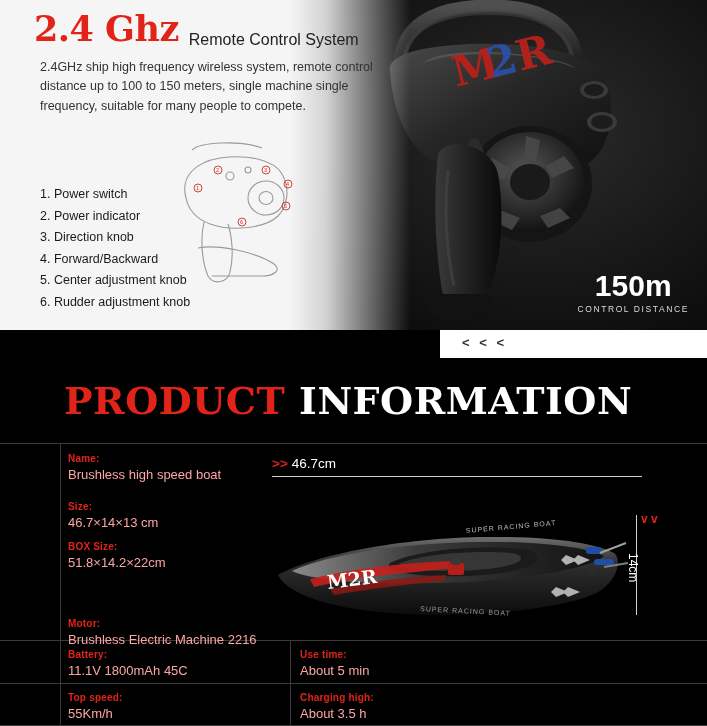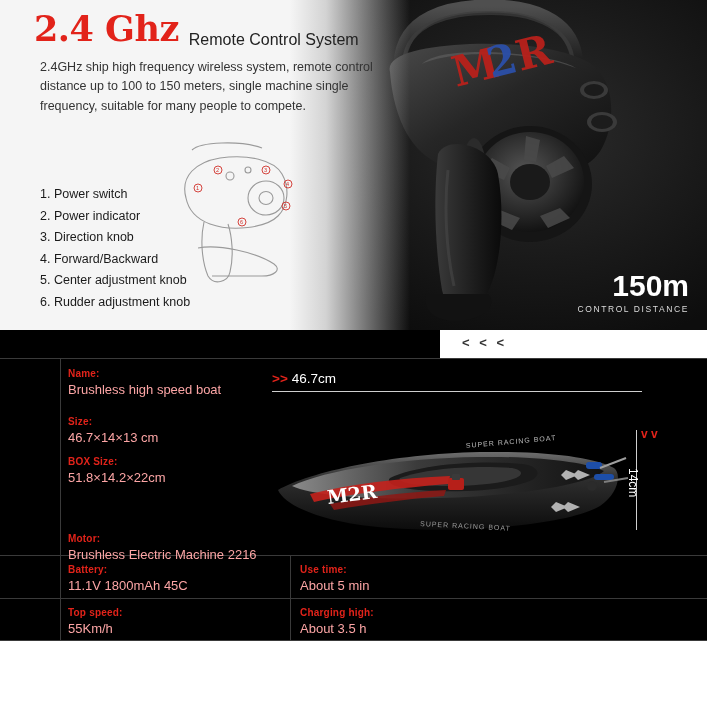--- a/index.html
+++ b/index.html
@@ -55,21 +55,21 @@
 
   
   .lineart { position:absolute; left:170px; top:140px; width:160px; height:145px; }
 
   
   .tx { position:absolute; left:330px; top:-6px; width:360px; height:330px; }
 
   .dist-block {
     position:absolute; right:18px; bottom:16px; text-align:center; color:#fff;
   }
-  .dist-num { font-size:30px; font-weight:bold; letter-spacing:0px; line-height:1; font-family:"Liberation Sans", sans-serif;text-align:right;}
+  .dist-num { font-size:30px; font-weight:bold; letter-spacing:0px; line-height:1; font-family:"Liberation Sans", sans-serif;}
   .dist-lbl { font-size:8.5px; letter-spacing:1.6px; margin-top:3px; color:#dcdcdc; }
 
   
   .strip {
     position:relative; width:707px; height:28px; background:#000;
   }
   .strip-white {
     position:absolute; right:0; top:0; width:267px; height:28px; background:#fff;
   }
   .strip-arrows {
@@ -243,20 +243,26 @@
       <div class="dist-num">150m</div>
       <div class="dist-lbl">CONTROL DISTANCE</div>
     </div>
   </div>
 
   <div class="strip">
     <div class="strip-white"></div>
     <div class="strip-arrows">&lt; &lt; &lt;</div>
   </div>
 
+  <div class="pi-band">
+    <div class="pi-title">
+      <span class="pi-red">PRODUCT</span>
+      <span class="pi-white">INFORMATION</span>
+    </div>
+  </div>
 
   <div class="specs">
 
     <div class="hline" style="top:0px;"></div>
     <div class="hline" style="top:197px;"></div>
     <div class="hline" style="top:240px;"></div>
     <div class="hline" style="top:282px;"></div>
 
     <div class="vline" style="left:60px; height:283px;"></div>
     <div class="vline" style="left:290px; top:197px; height:86px;"></div>

